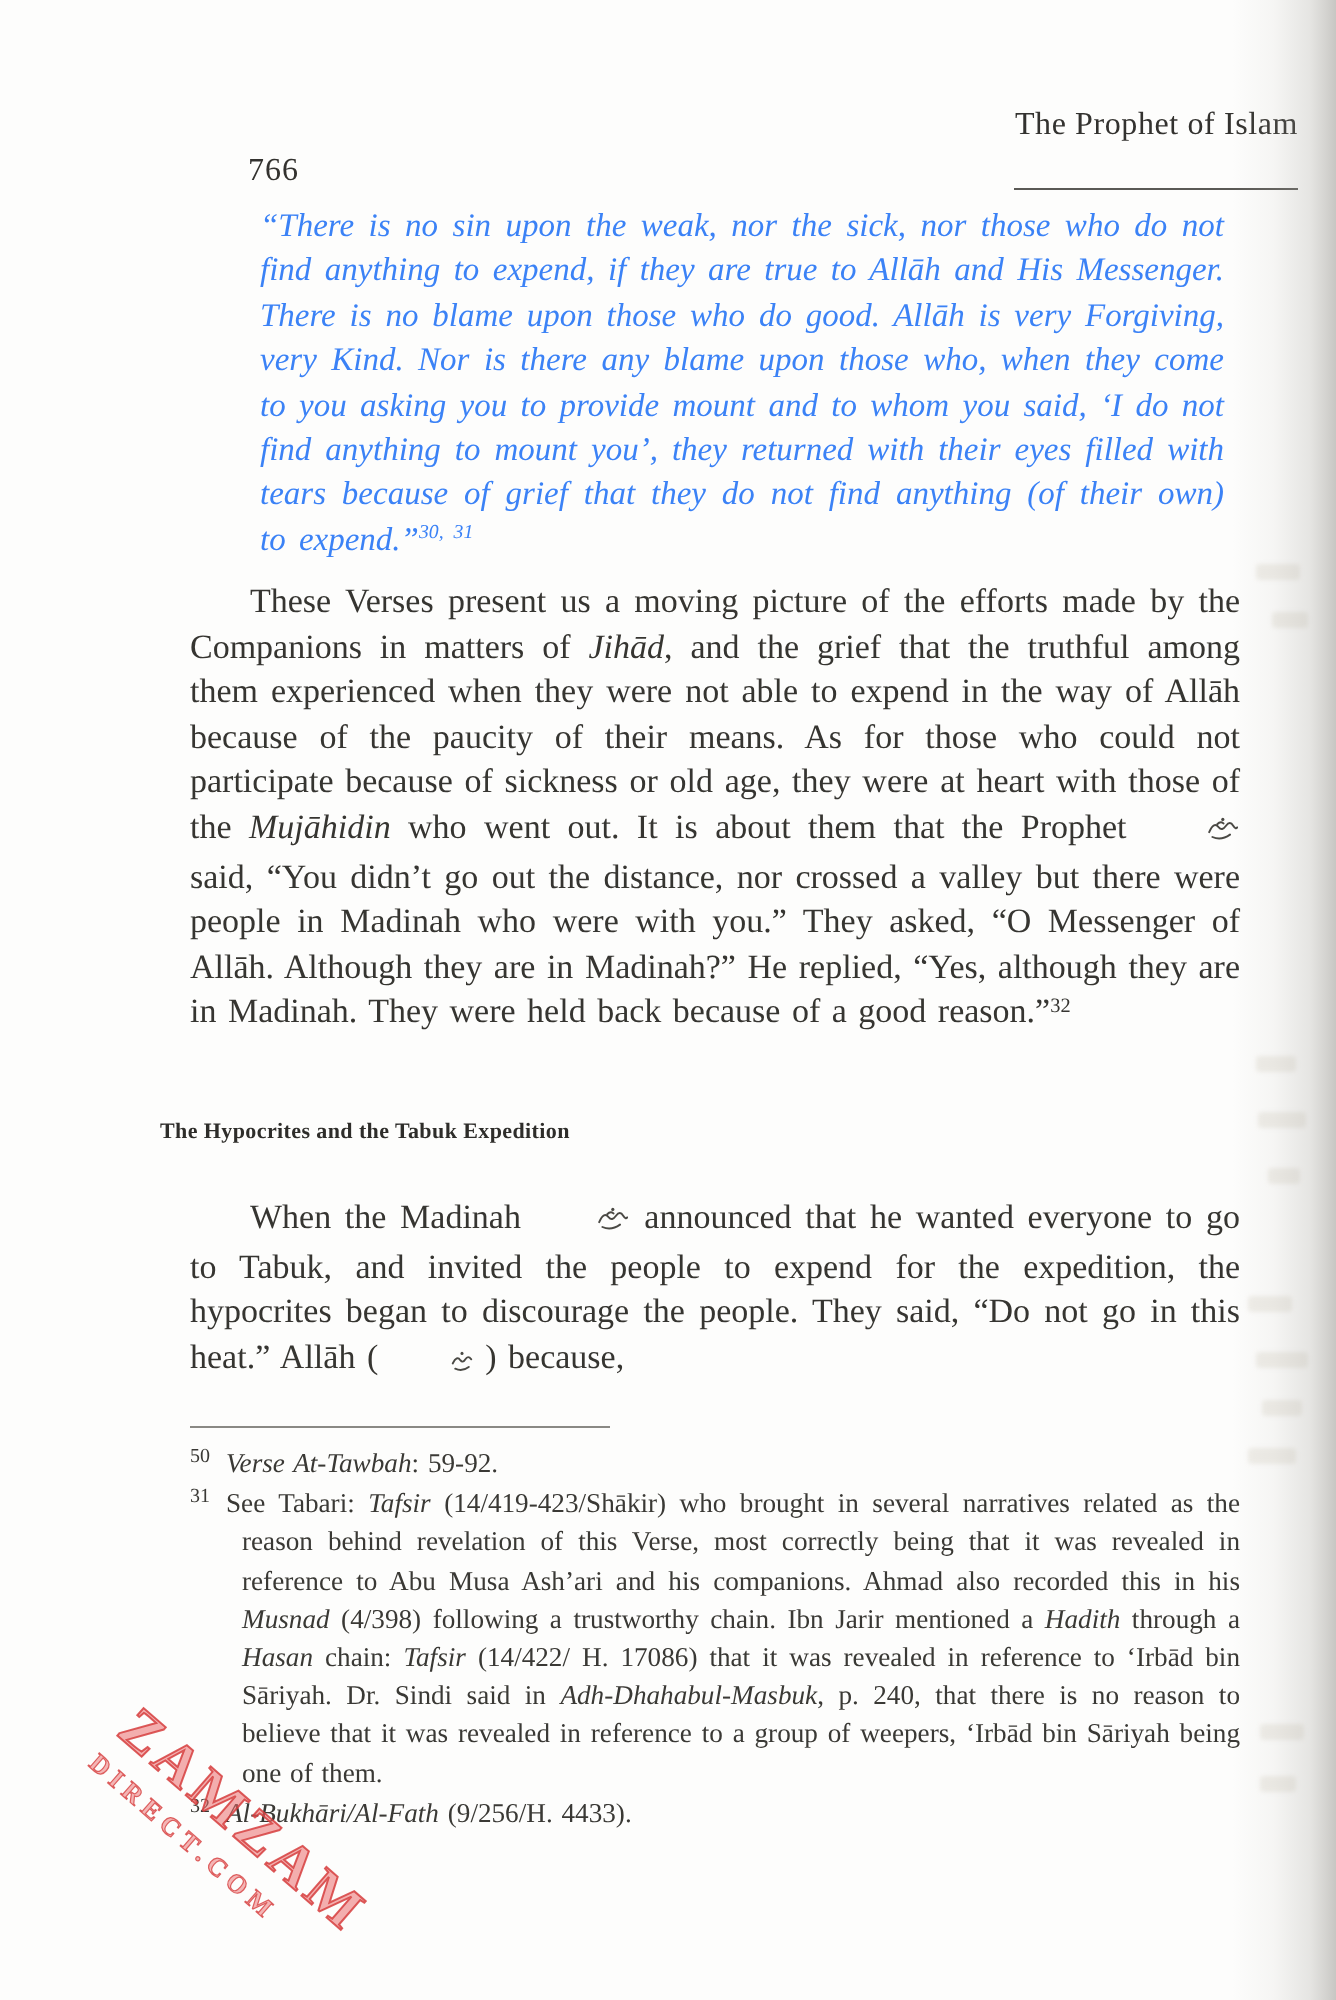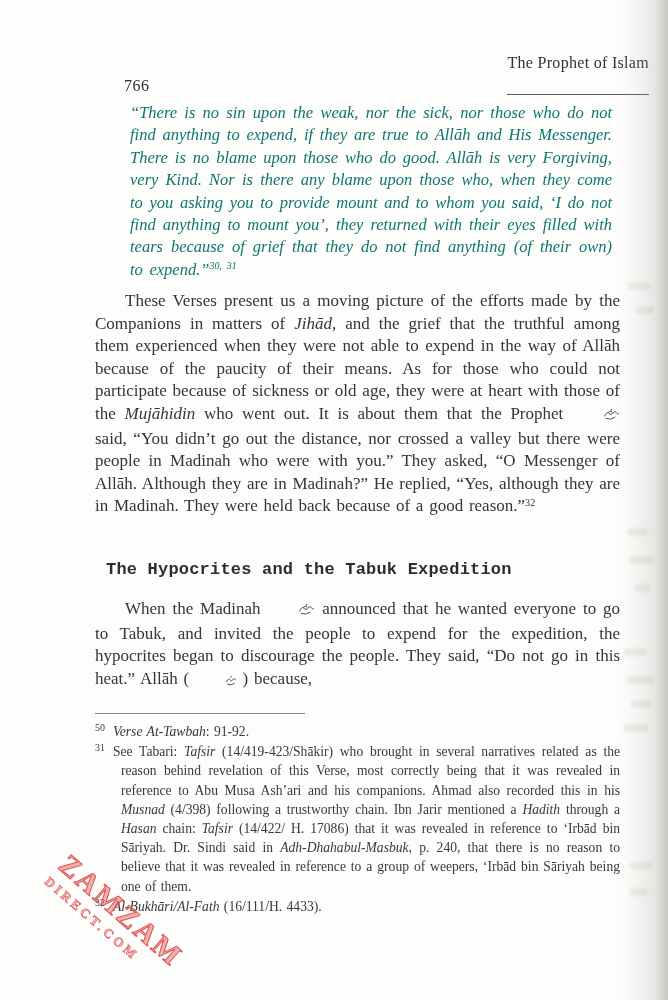--- a/index.html
+++ b/index.html
@@ -12,33 +12,33 @@
     color:#33322f;
   }
   
   .header{position:absolute;top:54px;left:95px;width:525px;display:flex;justify-content:space-between;align-items:flex-end;font-size:16px;margin-left:29px;}
   .page-num{letter-spacing:.5px;}
   .header-title{border-bottom:1px solid #5a5955;padding-bottom:22px;letter-spacing:.3px;}
   
   .quote{
     position:absolute;top:102px;left:130px;width:482px;
     font-style:italic;font-size:16.5px;line-height:22.4px;
-    text-align:justify;word-spacing:2.5px;color:#0f766e;
+    text-align:justify;word-spacing:2.5px;color:#3b82f6;
   }
   
   .body-par{
     position:absolute;left:95px;width:525px;
     font-size:17px;line-height:22.6px;text-align:justify;
     text-indent:30px;word-spacing:1.5px;color:#363531;
   }
   .par1{top:290px;}
   .par2{top:598px;}
   .section-heading{
-    position:absolute;top:560px;left:106px;width:525px;
-    font-size:17px;font-weight:bold;color:#2e2d2a;letter-spacing:.2px;font-family:Liberation Mono, monospace;
+    position:absolute;top:560px;left:80px;width:525px;
+    font-size:11px;font-weight:bold;color:#2e2d2a;letter-spacing:.2px;
   }
   .it{font-style:italic;}
   sup{font-size:.6em;line-height:0;position:relative;top:-.55em;vertical-align:baseline;}
   
   .fn-sep{position:absolute;top:713px;left:95px;width:210px;height:1px;background:#8a8984;}
   .footnotes{
     position:absolute;top:722px;left:95px;width:525px;
     font-size:13.6px;line-height:19.2px;text-align:justify;
     word-spacing:1px;color:#3a3935;
   }
@@ -120,23 +120,23 @@
             <path d="M1.5 8 q2.5 -5 4.5 -2 q1.5 2 3 -.5 q1.5 -2.5 3.5 0"></path>
             <path d="M3 11 q4 2 8 -1"></path>
           </g>
           <circle cx="7" cy="2" r=".9" fill="#4a4944"></circle>
         </svg></span>
 <span>) because,</span></div>
 
   <div class="fn-sep"></div>
 
   <div class="footnotes">
-    <p class="fn"><sup class="fn-num">50</sup><span><span class="it">Verse At-Tawbah</span><span>: 91-92.</span></span></p>
+    <p class="fn"><sup class="fn-num">50</sup><span><span class="it">Verse At-Tawbah</span><span>: 59-92.</span></span></p>
     <p class="fn"><sup class="fn-num">31</sup><span><span>See Tabari: </span><span class="it">Tafsir</span><span> (14/419-423/Shākir) who brought in several narratives related as the reason behind revelation of this Verse, most correctly being that it was revealed in reference to Abu Musa Ash’ari and his companions. Ahmad also recorded this in his </span><span class="it">Musnad</span><span> (4/398) following a trustworthy chain. Ibn Jarir mentioned a </span><span class="it">Hadith</span><span> through a </span><span class="it">Hasan</span><span> chain: </span><span class="it">Tafsir</span><span> (14/422/ H. 17086) that it was revealed in reference to ‘Irbād bin Sāriyah. Dr. Sindi said in </span><span class="it">Adh-Dhahabul-Masbuk</span><span>, p. 240, that there is no reason to believe that it was revealed in reference to a group of weepers, ‘Irbād bin Sāriyah being one of them.</span></span></p>
-    <p class="fn"><sup class="fn-num">32</sup><span><span class="it">Al-Bukhāri/Al-Fath</span><span> (16/111/H. 4433).</span></span></p>
+    <p class="fn"><sup class="fn-num">32</sup><span><span class="it">Al-Bukhāri/Al-Fath</span><span> (9/256/H. 4433).</span></span></p>
   </div>
 
   <div class="watermark">
     <div class="wm-line1">ZAMZAM</div>
     <div class="wm-line2">DIRECT.COM</div>
   </div>
 
   <div class="ghost" style="right:18px;top:282px;width:22px;height:8px;"></div>
   <div class="ghost" style="right:14px;top:306px;width:18px;height:8px;"></div>
   <div class="ghost" style="right:20px;top:528px;width:20px;height:8px;"></div>

